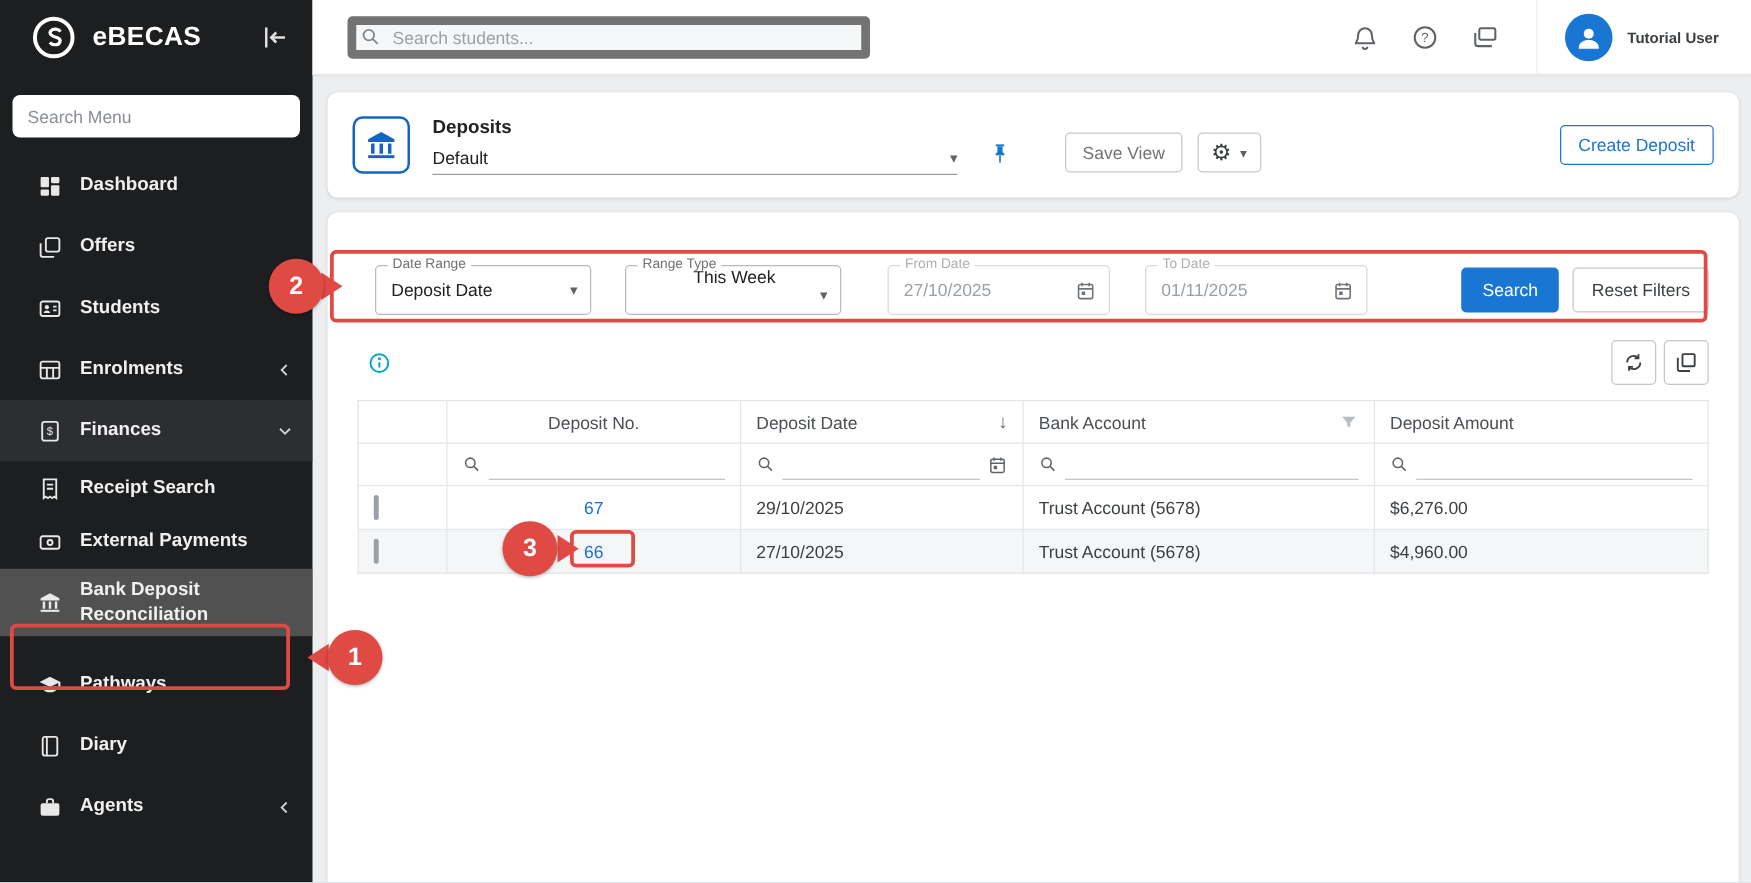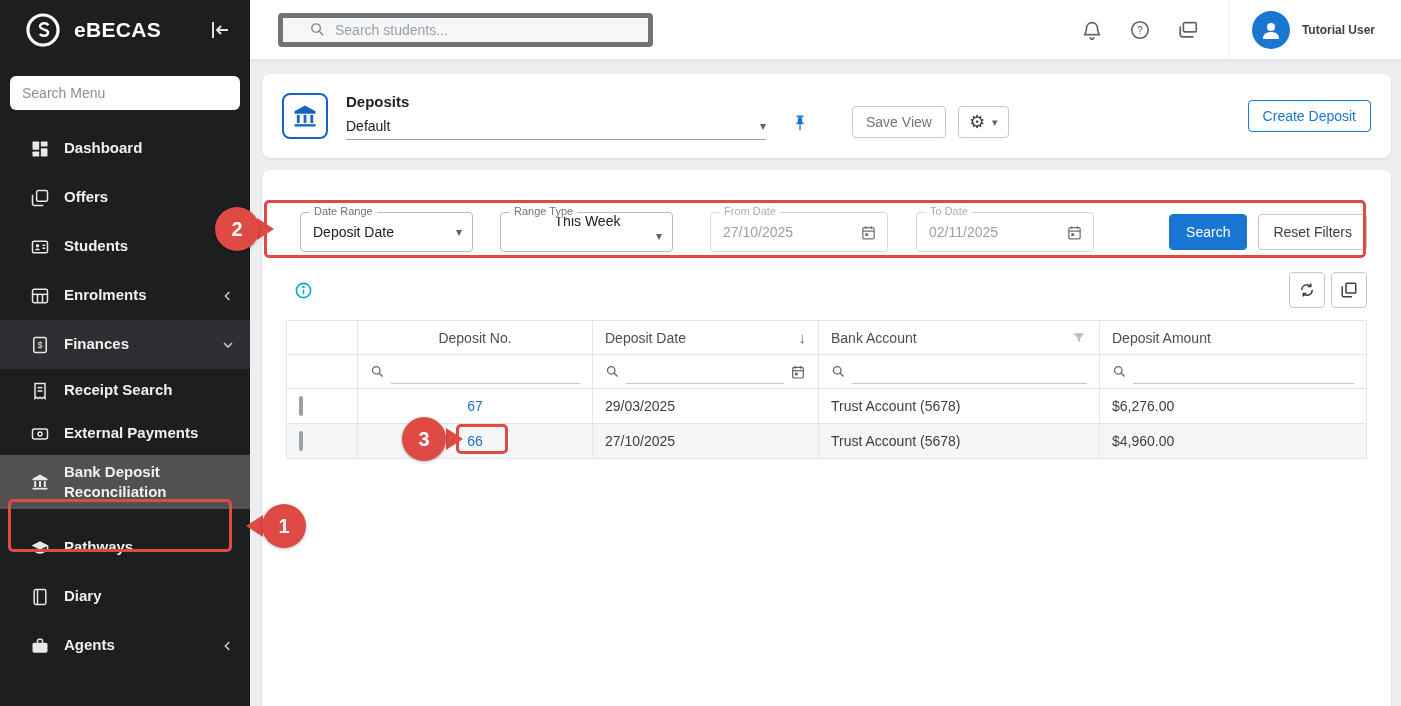--- a/index.html
+++ b/index.html
@@ -21,21 +21,21 @@
   .nav-item .nlabel { margin-left:14px; font-size:15px; font-weight:600; color:#f0f0f0; line-height:1.35; width:150px; }
   .nav-item .chev { margin-left:auto; width:16px; height:16px; color:#cfcfcf; }
   .nav-item.section-open { background:#2d2e31; }
   .nav-sub .nav-item { height:43px; }
   .nav-sub { margin-bottom:14px; }
   .nav-item.selected { background:#515151; height:54px; }
 
   
   .main-col { flex:1; display:flex; flex-direction:column; height:100%; }
   .topbar { height:60px; background:#fff; display:flex; align-items:center; border-bottom:1px solid #e6e8ea; box-shadow:0 1px 2px rgba(0,0,0,.05); position:relative; z-index:2; }
-  .student-search { display:flex; align-items:center; margin-left:28px; width:375px; height:34px; background:#f6f7f8; border:5px solid #737373; border-radius:4px; padding:0 26px; }
+  .student-search { display:flex; align-items:center; margin-left:28px; width:418px; height:34px; background:#f6f7f8; border:7px solid #737373; border-radius:4px; padding:0 3px; }
   .student-search svg { width:17px; height:17px; color:#80868b; flex:none; }
   .student-search input { border:none; background:transparent; outline:none; margin-left:9px; font-size:14px; color:#333; width:100%; font-family:inherit; }
   .student-search input::placeholder { color:#9aa0a6; }
   .top-icons { margin-left:auto; display:flex; align-items:center; gap:26px; color:#5f6368; }
   .top-icons .ticon { width:22px; height:22px; cursor:pointer; }
   .user-chip { display:flex; align-items:center; margin:0 26px 0 30px; padding-left:22px; border-left:1px solid #eceef0; height:60px; cursor:pointer; }
   .avatar { width:38px; height:38px; border-radius:50%; background:#1976d2; display:flex; align-items:center; justify-content:center; }
   .avatar svg { width:24px; height:24px; }
   .user-name { margin-left:12px; font-size:12px; font-weight:600; color:#3c4043; }
 
@@ -327,21 +327,21 @@
             <span class="cal"><svg viewBox="0 0 24 24" fill="none" stroke="currentColor" stroke-width="1.8">
                   <rect x="4" y="5" width="16" height="16" rx="2"></rect>
                   <line x1="4" y1="10" x2="20" y2="10"></line>
                   <line x1="8" y1="3" x2="8" y2="7"></line>
                   <line x1="16" y1="3" x2="16" y2="7"></line>
                   <rect x="7.5" y="13" width="4" height="4" fill="currentColor" stroke="none"></rect>
                 </svg></span>
           </div>
           <div class="field f-to disabled">
             <span class="flabel">To Date</span>
-            <span class="fvalue">02/11/2025</span>
+            <span class="fvalue">01/11/2025</span>
             <span class="cal"><svg viewBox="0 0 24 24" fill="none" stroke="currentColor" stroke-width="1.8">
                   <rect x="4" y="5" width="16" height="16" rx="2"></rect>
                   <line x1="4" y1="10" x2="20" y2="10"></line>
                   <line x1="8" y1="3" x2="8" y2="7"></line>
                   <line x1="16" y1="3" x2="16" y2="7"></line>
                   <rect x="7.5" y="13" width="4" height="4" fill="currentColor" stroke="none"></rect>
                 </svg></span>
           </div>
           <button class="btn search-btn">Search</button>
           <button class="btn reset-btn">Reset Filters</button>
@@ -443,21 +443,21 @@
                     </svg>
                     <span class="uline"></span>
                   </span>
               </th>
             </tr>
           </thead>
           <tbody>
             <tr>
               <td><span class="checkbox"></span></td>
               <td class="center"><a class="cell-link">67</a></td>
-              <td>29/03/2025</td>
+              <td>29/10/2025</td>
               <td>Trust Account (5678)</td>
               <td>$6,276.00</td>
             </tr>
             <tr class="row-alt">
               <td><span class="checkbox"></span></td>
               <td class="center"><a class="cell-link">66</a></td>
               <td>27/10/2025</td>
               <td>Trust Account (5678)</td>
               <td>$4,960.00</td>
             </tr>

